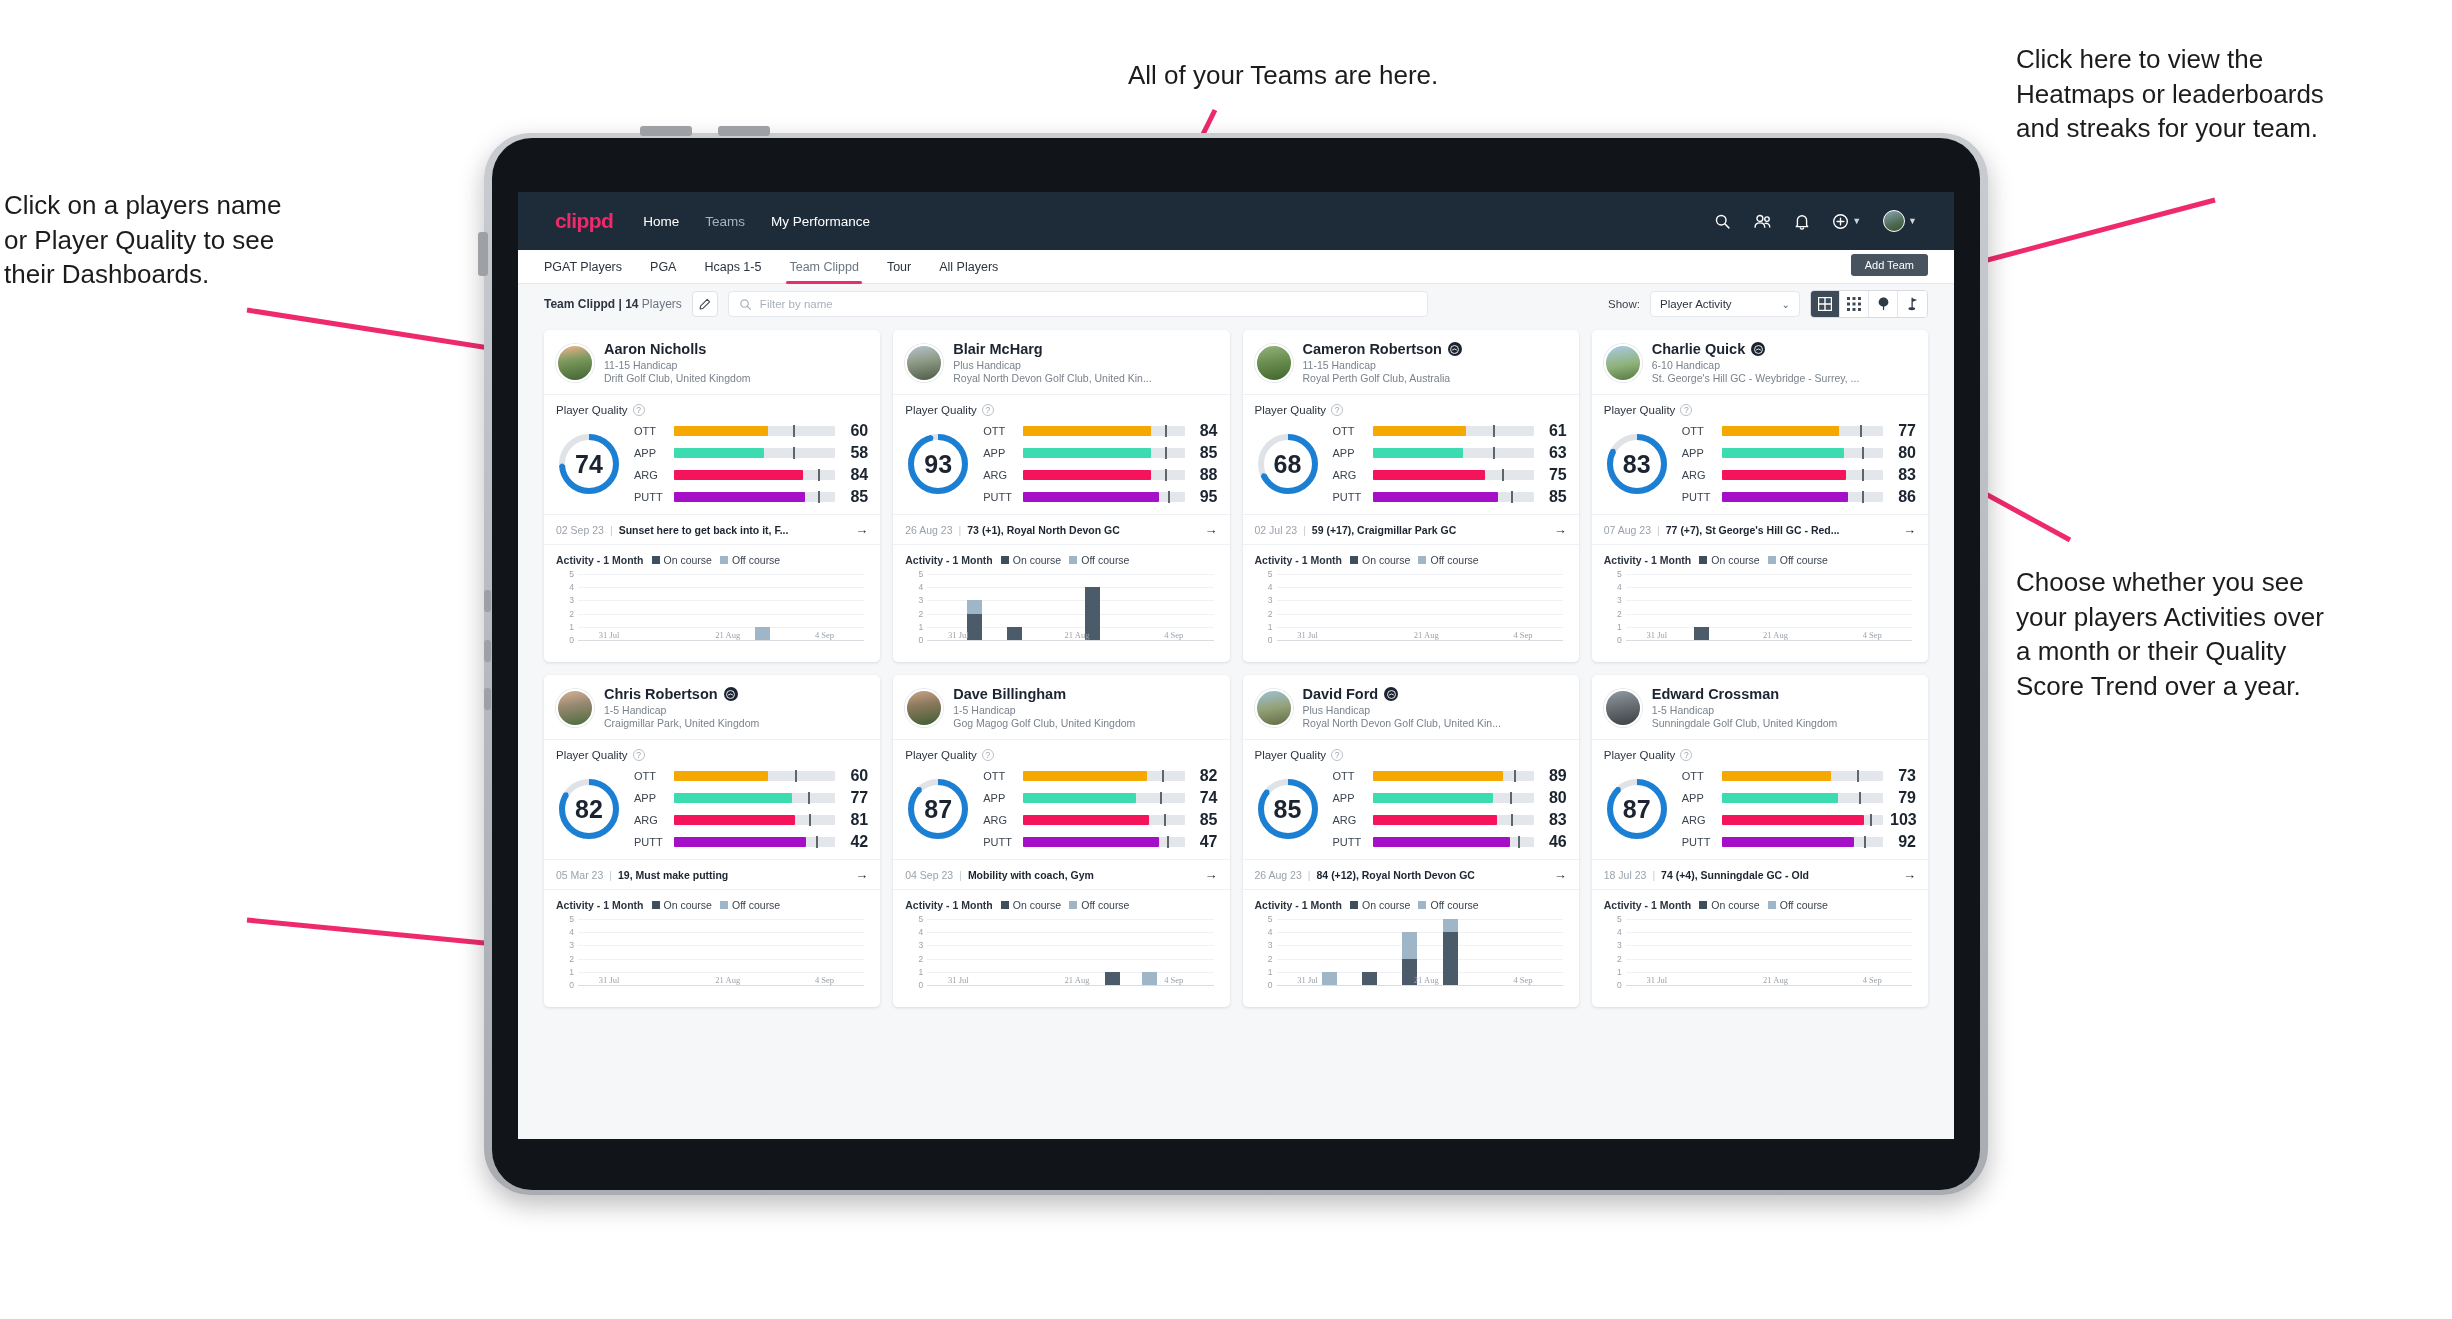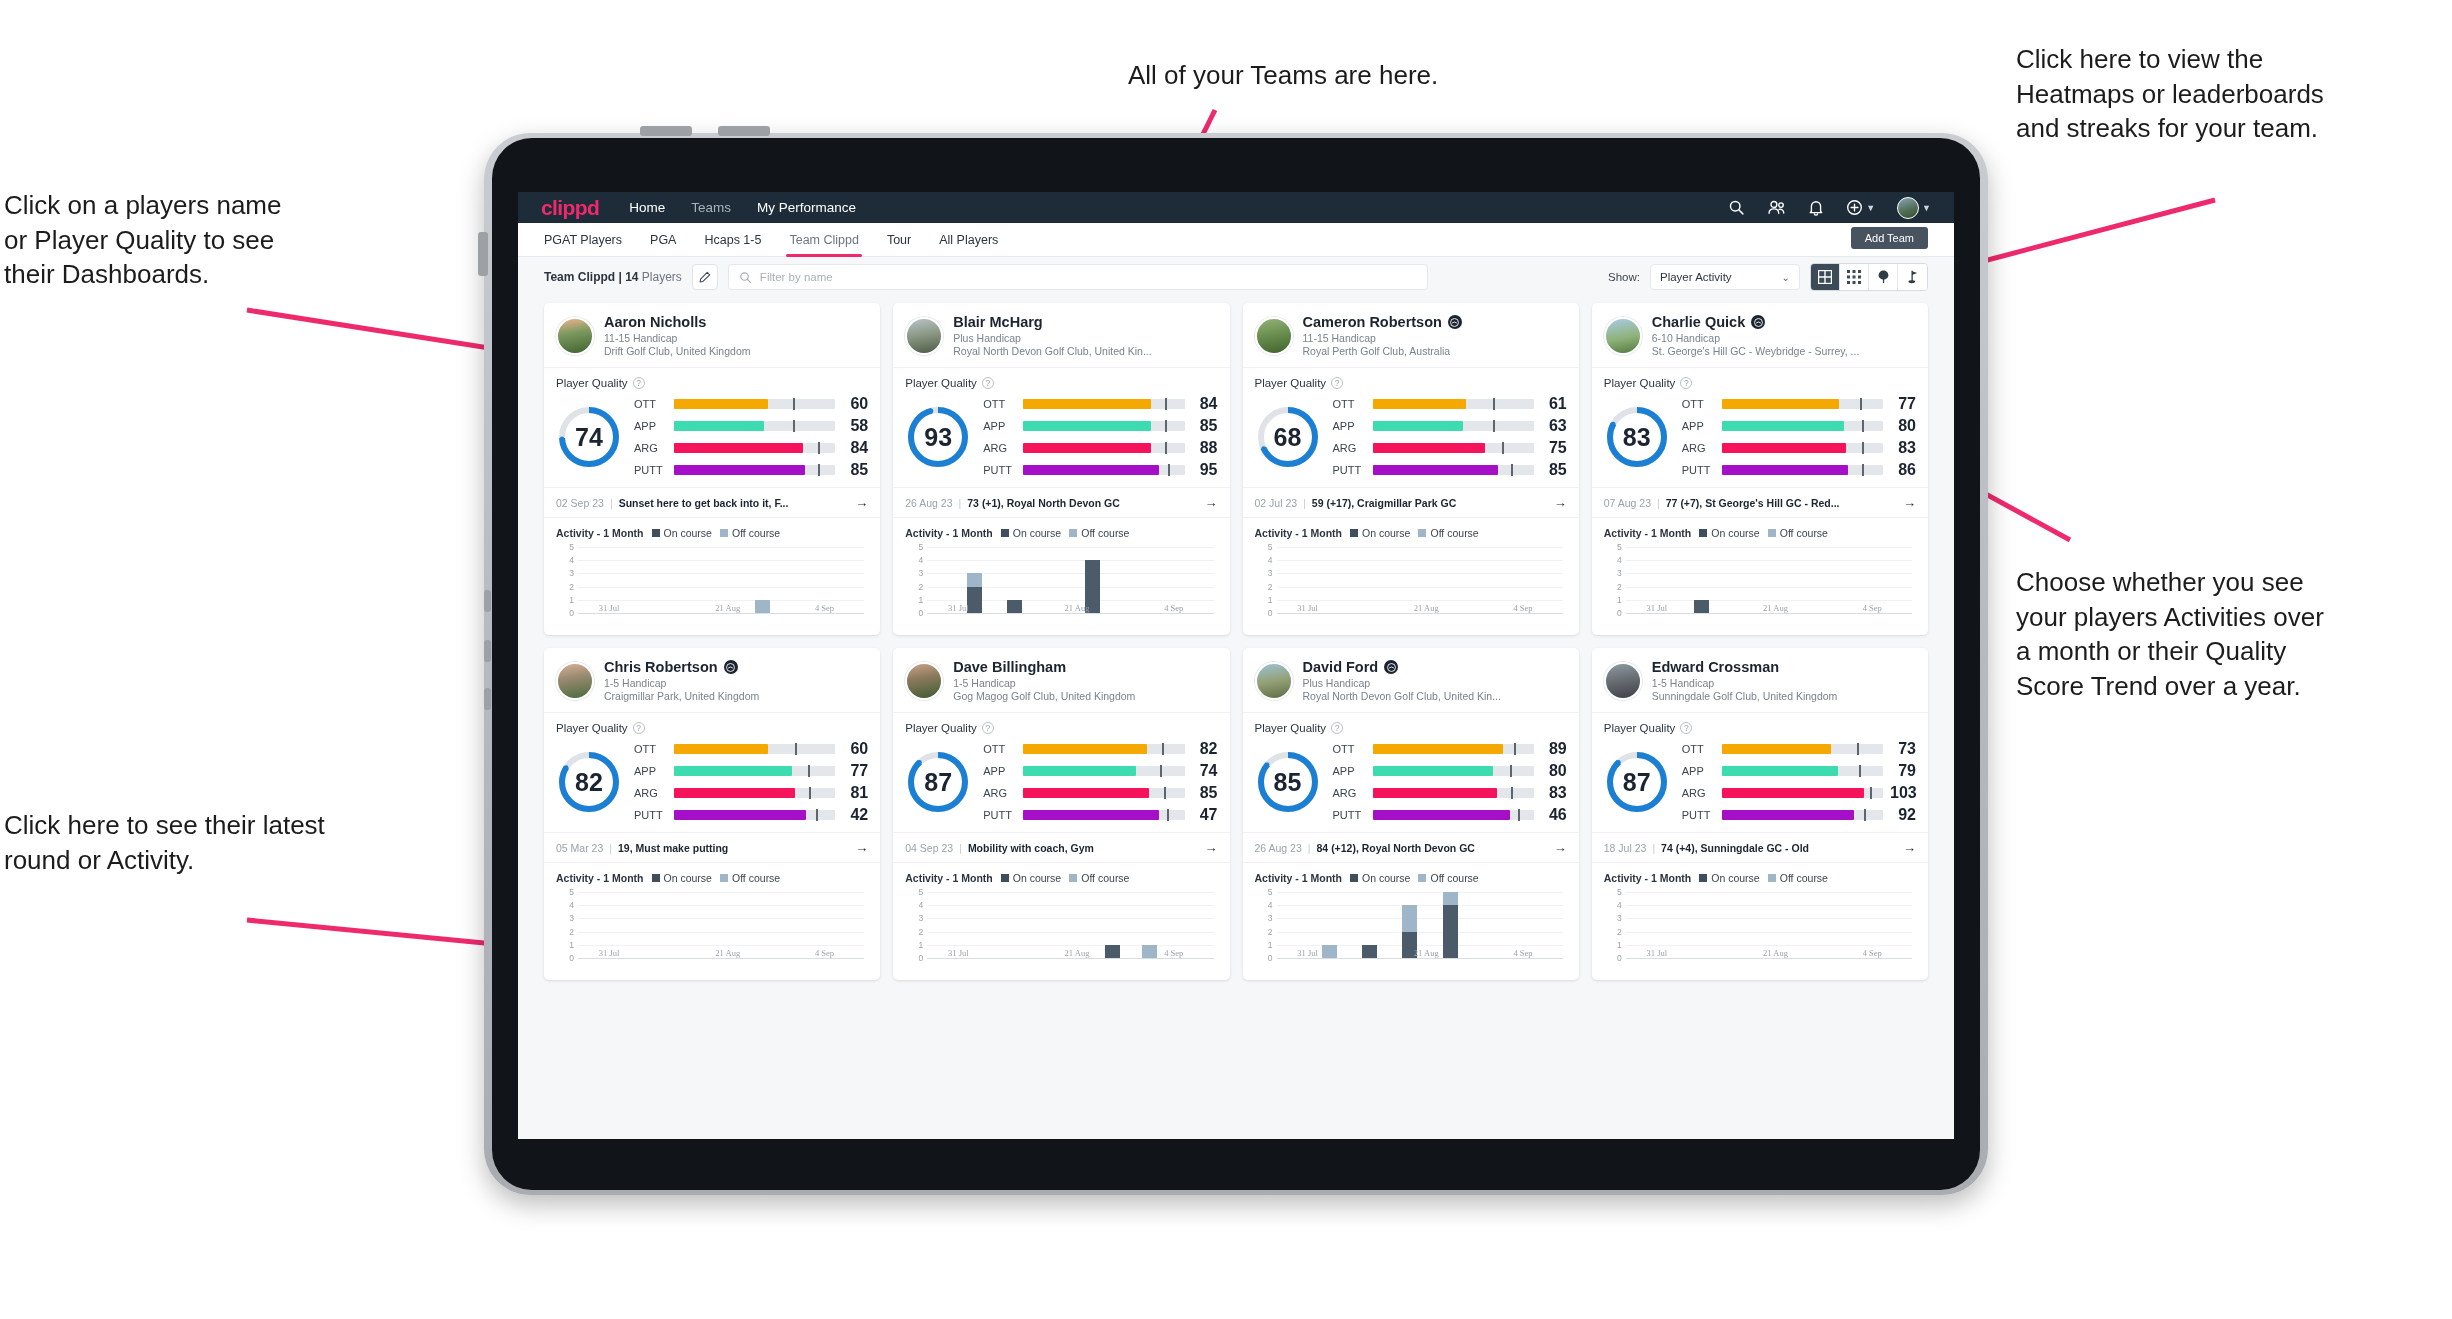--- a/index.html
+++ b/index.html
@@ -41,22 +41,22 @@
   }
   .tablet-display {
     position: absolute; left: 518px; top: 192px;
     width: 1436px; height: 947px;
     background: #f6f7f9;
     overflow: hidden;
   }
 
   
   .topnav {
-    height: 31px; background: #1e2b38;
-    display: flex; align-items: center; padding: 0 23px;
+    height: 58px; background: #1e2b38;
+    display: flex; align-items: center; padding: 0 37px;
   }
   .brand {
     color: #ef2a6b; font-size: 21px; font-weight: 700; letter-spacing: -.6px;
     margin-right: 30px;
   }
   .topnav-link {
     color: #ffffff; font-size: 13.5px; margin-right: 26px; cursor: pointer;
   }
   .topnav-link.dim { color: #a8b2bc; }
   .topnav-right { margin-left: auto; display: flex; align-items: center; gap: 22px; }
@@ -235,22 +235,20 @@
   <div class="anno" style="left:2016px; top:42px;">Click here to view the
 Heatmaps or leaderboards
 and streaks for your team.</div>
   <div class="anno" style="left:2016px; top:565px;">Choose whether you see
 your players Activities over
 a month or their Quality
 Score Trend over a year.</div>
   <div class="anno" style="left:4px; top:188px;">Click on a players name
 or Player Quality to see
 their Dashboards.</div>
-  <div class="anno" style="left:4px; top:808px;">Click here to see their latest
-round or Activity.</div>
 
   <svg class="arrow-svg" style="left:0; top:0; width:2452px; height:1319px;">
     <defs>
       <marker id="ah" markerWidth="9" markerHeight="9" refX="6" refY="4.5" orient="auto">
         <path d="M0,0 L9,4.5 L0,9 z" fill="#ee2a6c"></path>
       </marker>
     </defs>
     <path d="M1215,110 L1148,245" stroke="#ee2a6c" stroke-width="5" fill="none" marker-end="url(#ah)"></path>
     <path d="M2215,200 L1817,305" stroke="#ee2a6c" stroke-width="5" fill="none" marker-end="url(#ah)"></path>
     <path d="M247,310 L680,378" stroke="#ee2a6c" stroke-width="5" fill="none" marker-end="url(#ah)"></path>

